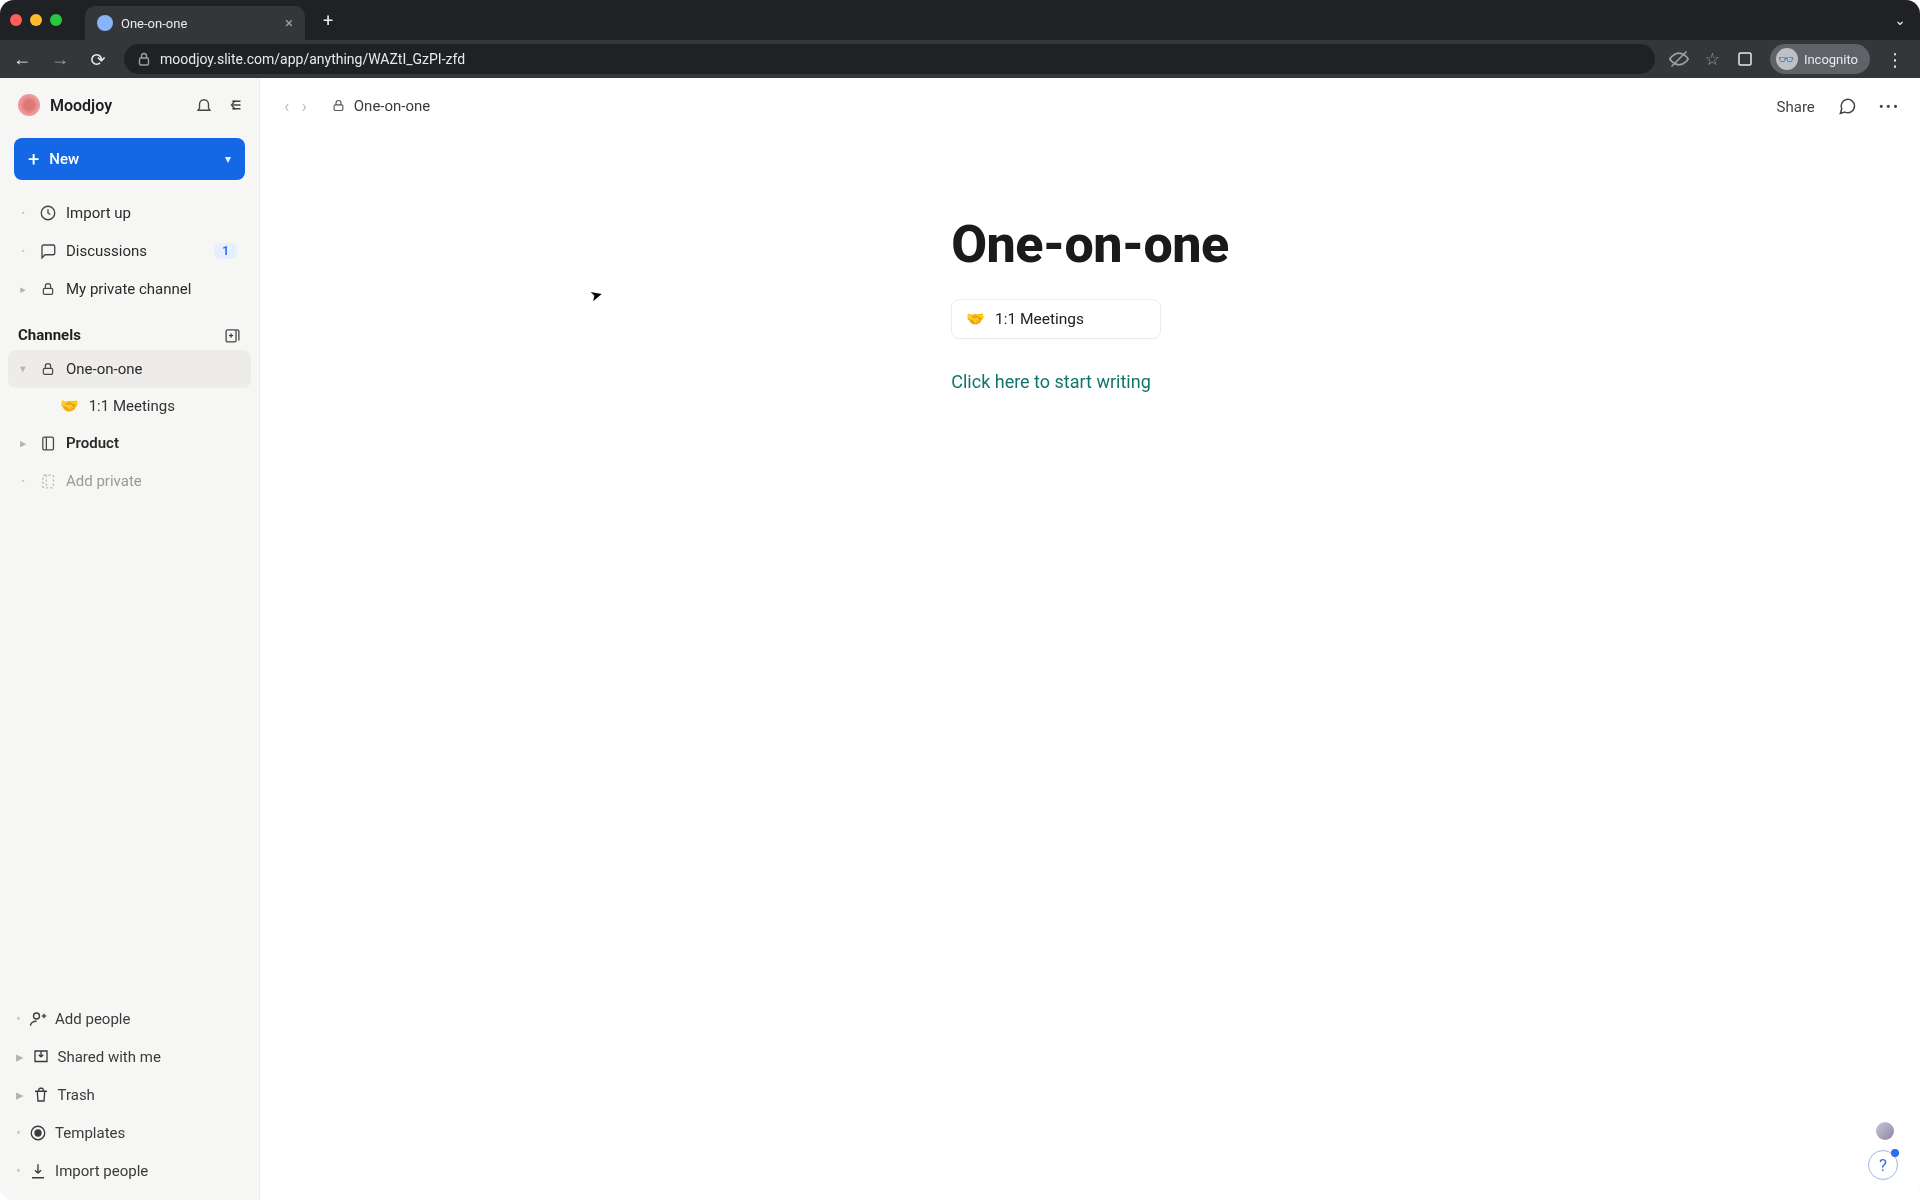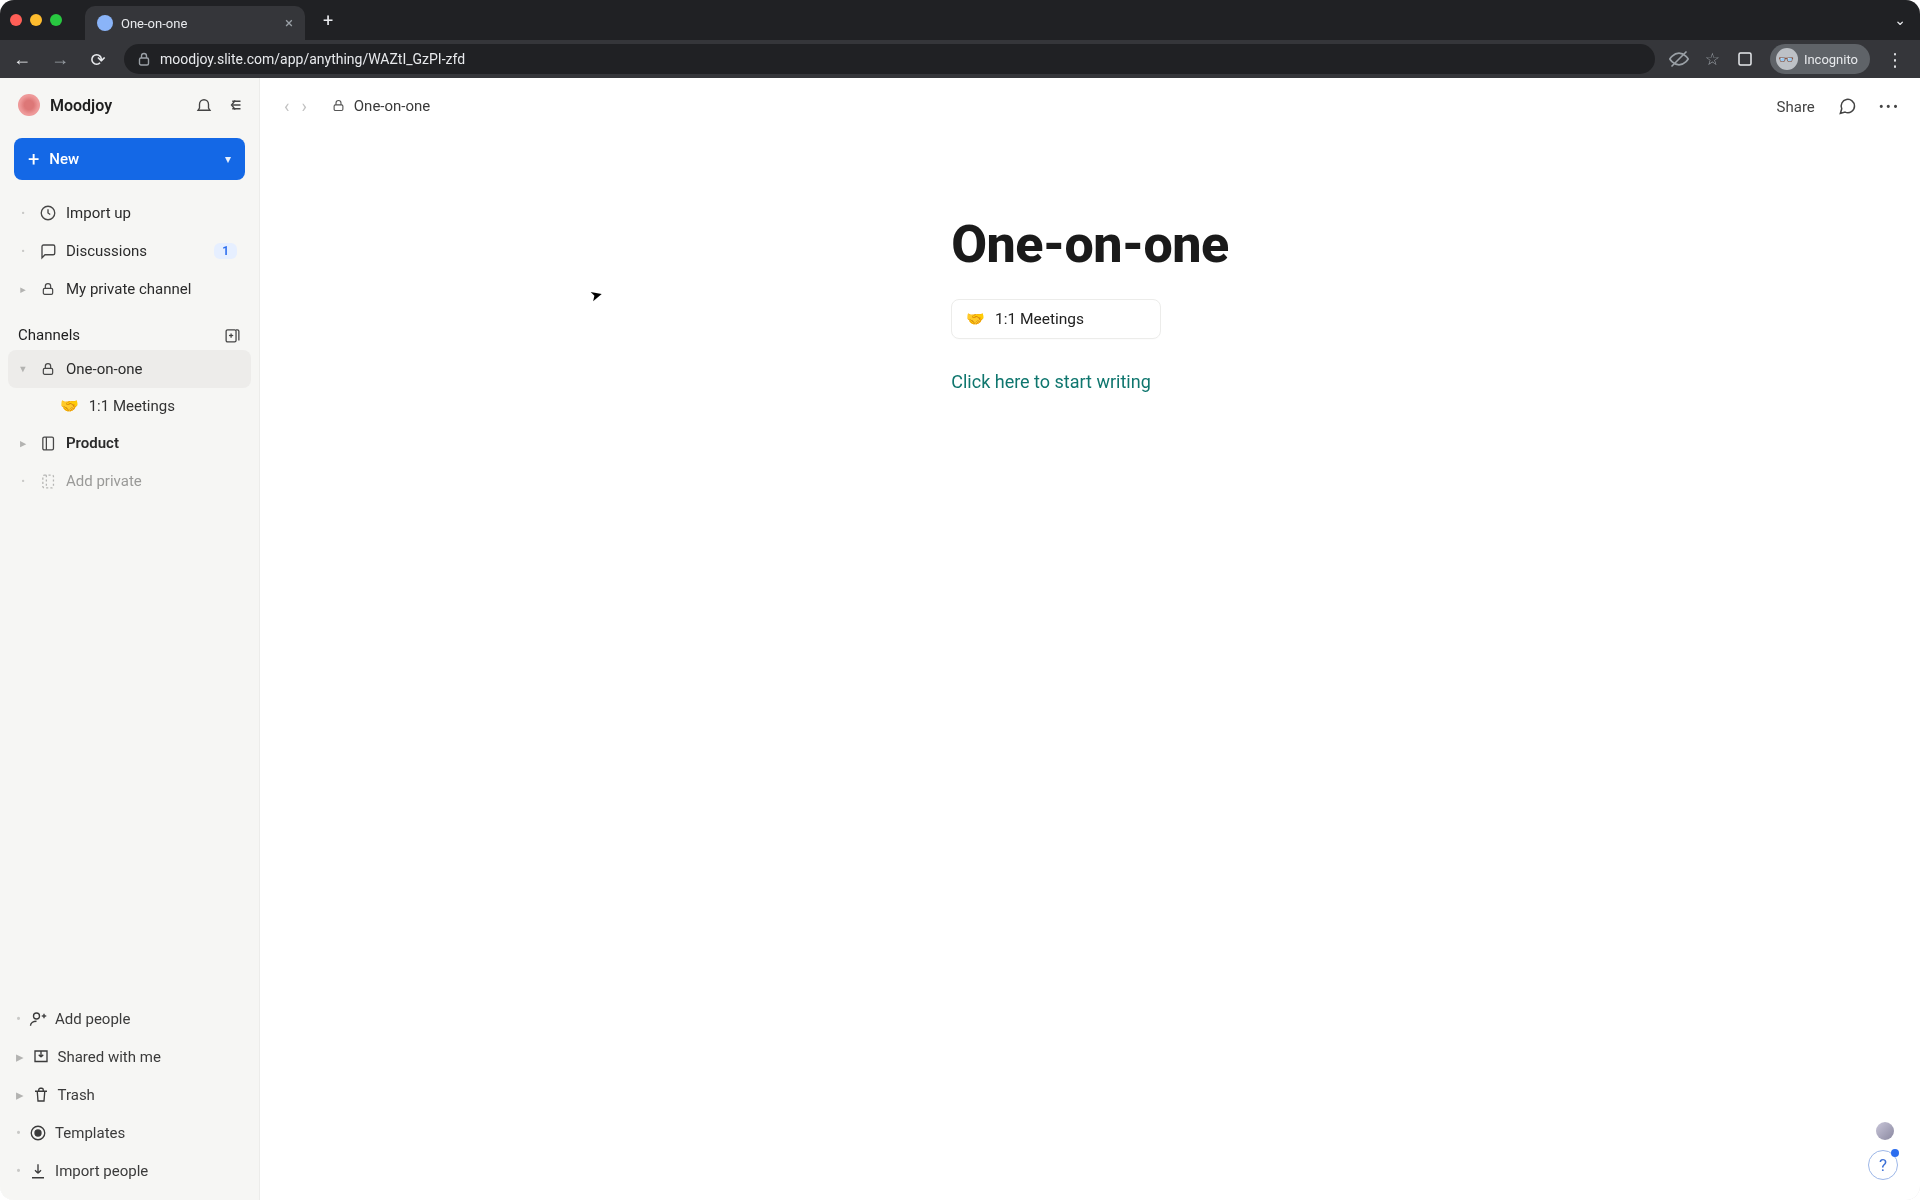--- a/index.html
+++ b/index.html
@@ -40,21 +40,21 @@
   .new-btn .caret { margin-left:auto; font-size:12px; opacity:.9; }
 
   .nav-item { display:flex; align-items:center; height:38px; padding:0 14px 0 8px; gap:8px; color:#2b2b2b; font-size:15px; border-radius:8px; margin:0 8px; position:relative; }
   .nav-item.muted { color:#9a9a98; }
   .nav-item.bold { font-weight:600; }
   .nav-item.active { background:#edecea; }
   .nav-item .dot { width:14px; color:#c9c9c7; font-size:11px; text-align:center; }
   .nav-item .chev { width:14px; color:#b3b3b1; font-size:11px; text-align:center; }
   .nav-item .ico { width:20px; display:inline-flex; align-items:center; justify-content:center; font-size:16px; color:#474747; }
   .nav-badge { margin-left:auto; background:#e6efff; color:#2b6def; border-radius:6px; padding:1px 8px; font-size:12px; font-weight:600; }
-  .section-label { padding:18px 0 6px; margin:0 18px; display:flex; align-items:center; font-size:15px; font-weight:400; color:#1f1f1f; }
+  .section-label { padding:18px 0 6px; margin:0 18px; display:flex; align-items:center; font-size:15px; font-weight:700; color:#1f1f1f; }
   .section-label .ico { margin-left:auto; font-size:16px; color:#444; }
   .child-item { display:flex; align-items:center; height:36px; padding:0 14px 0 52px; gap:10px; color:#333; font-size:15px; margin:0 8px; border-radius:8px; }
   .emoji { font-size:15px; }
 
   .sidebar-spacer { flex:1; }
   .footer-item { display:flex; align-items:center; height:38px; padding:0 14px 0 8px; gap:8px; font-size:15px; color:#3b3b3b; margin:0 8px; }
 
   .main { flex:1; display:flex; flex-direction:column; position:relative; }
   .topbar { height:56px; display:flex; align-items:center; padding:0 20px; gap:14px; border-bottom:1px solid transparent; }
   .histnav span { color:#c2c2c2; font-size:18px; padding:0 4px; }

